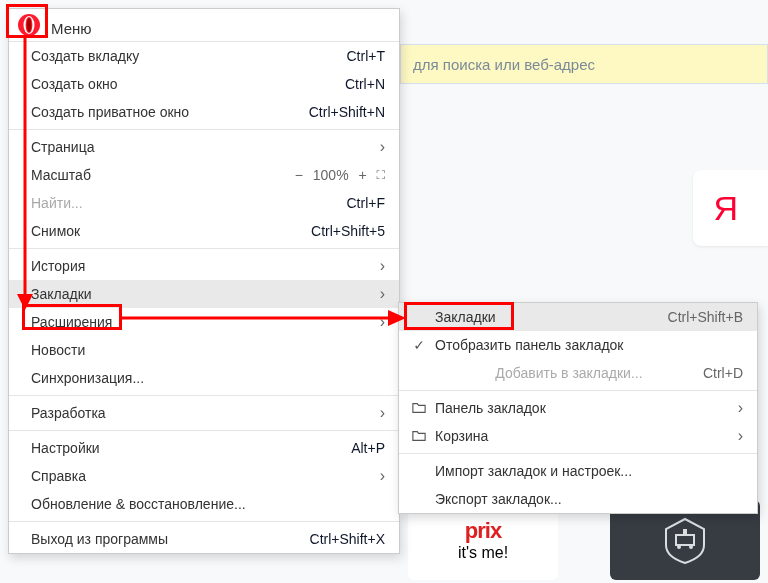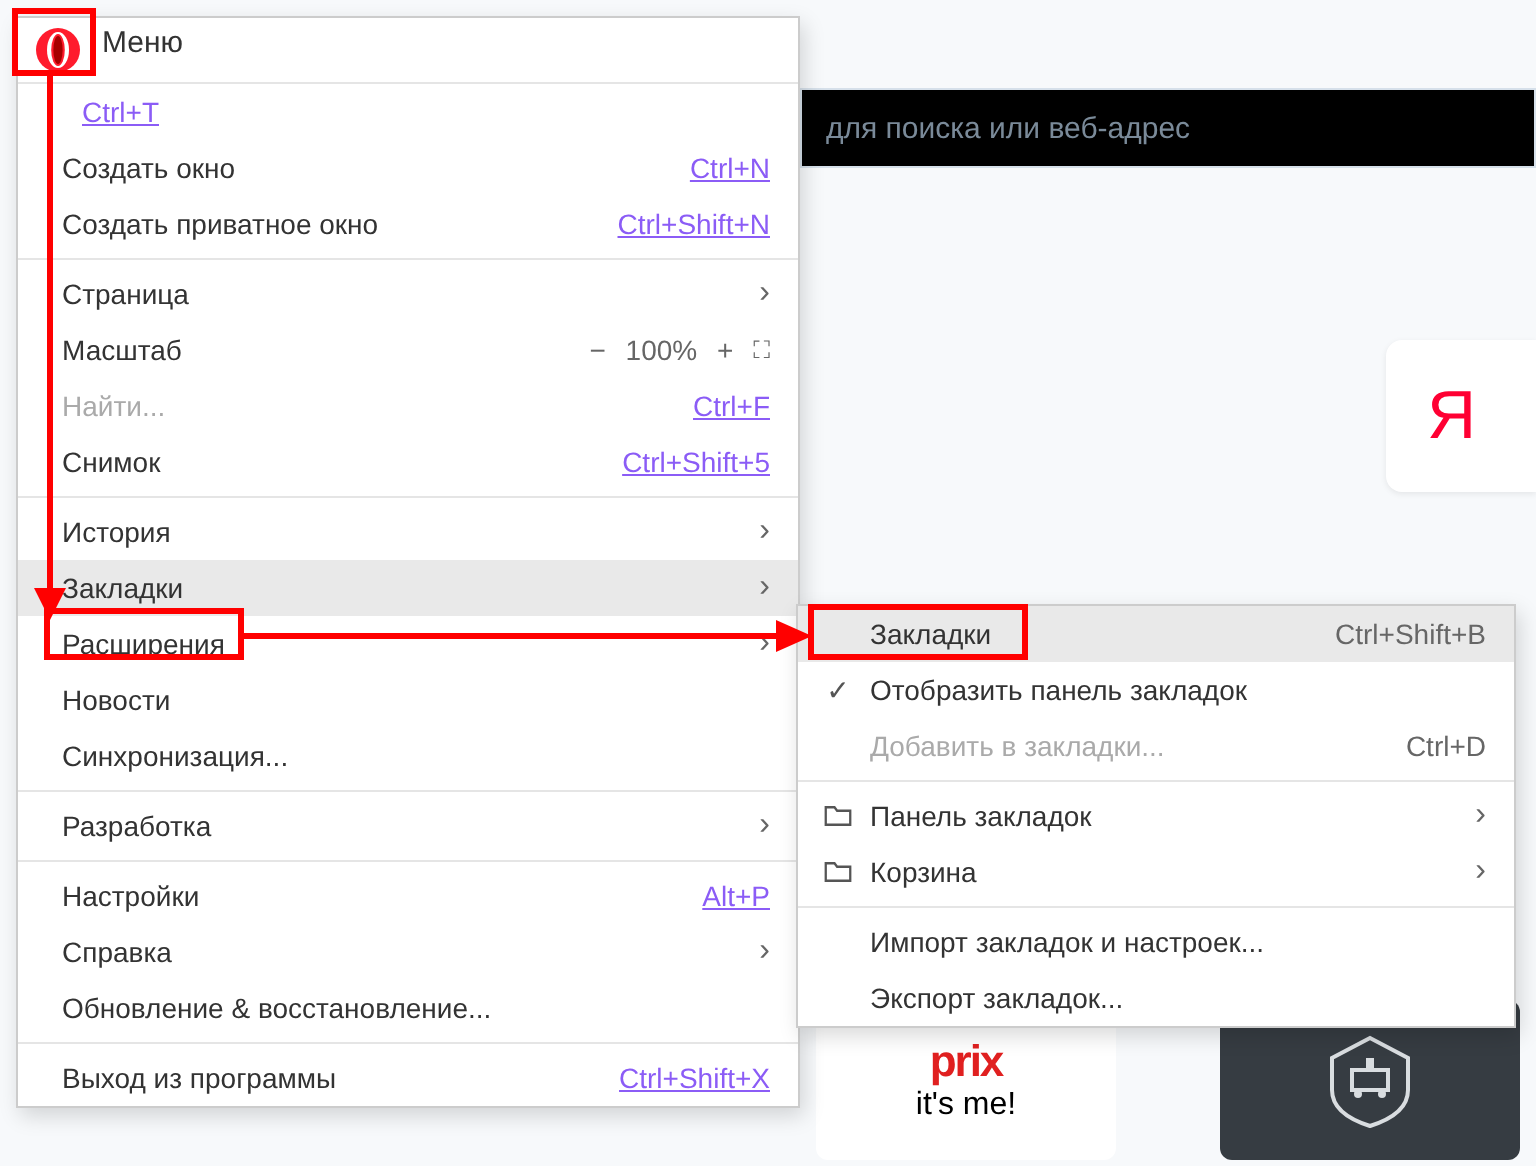--- a/index.html
+++ b/index.html
@@ -12,21 +12,21 @@
     height: 583px;
     overflow: hidden;
     position: relative;
   }
   .address-bar {
     position: absolute;
     top: 44px;
     left: 400px;
     right: 0;
     height: 40px;
-    background: #000000;
+    background: #fef9c3;
     border: 1px solid #d6e0ea;
     display: flex;
     align-items: center;
     padding-left: 12px;
     color: #7a8a99;
     font-size: 15px;
   }
   .yandex-widget {
     position: absolute;
     top: 170px;
@@ -69,42 +69,42 @@
     left: 8px;
     top: 8px;
     width: 392px;
     background: #fff;
     border: 1px solid #ccc;
     box-shadow: 2px 4px 10px rgba(0,0,0,0.15);
     z-index: 10;
   }
   .menu-header {
     display: flex;
-    align-items: flex-start;
+    align-items: flex-end;
     padding: 4px 8px 4px 8px;
     border-bottom: 1px solid #e5e5e5;
     gap: 10px;
   }
   .opera-logo {
     width: 24px; height: 24px;
   }
   .menu-title { font-size: 15px; color:#333; }
   .menu-item {
     display: flex;
     align-items: center;
     padding: 5px 14px 5px 22px;
     font-size: 14px;
     color: #333;
     cursor: default;
     min-height: 28px;
   }
   .menu-item.highlighted { background: #e9e9e9; }
   .menu-item.disabled { color: #aaa; align-items: center; }
   .menu-label { flex: 1; }
-  .menu-shortcut { color: #8b5cf6; font-size: 14px; margin-left: 10px; text-decoration: underline; }
+  .menu-shortcut { color: #0f172a; font-size: 14px; margin-left: 10px; }
   .menu-arrow { color:#666; margin-left: 10px; font-size:16px; line-height:1; }
   .menu-sep { height:1px; background:#e5e5e5; margin:3px 0; }
   .zoom-controls { display:flex; align-items:center; gap:6px; color:#666; }
   .zoom-btn { width:16px; text-align:center; }
   .fs-icon { font-size:12px; }
   
   
   .submenu {
     position: absolute;
     left: 398px;
@@ -118,21 +118,21 @@
   .sub-item {
     display: flex;
     align-items: center;
     padding: 5px 14px 5px 10px;
     font-size: 14px;
     color:#333;
     cursor:default;
     min-height:28px;
   }
   .sub-item.highlighted { background:#e9e9e9; }
-  .sub-item.disabled { color:#aaa; }
+  .sub-item.disabled { color:#aaa;text-align:center; }
   .sub-icon { width:20px; display:flex; align-items:center; justify-content:center; color:#555; }
   .sub-label { flex:1; margin-left:6px; }
   .sub-shortcut { color:#666; font-size:14px; }
   .sub-arrow { color:#666; margin-left:10px; font-size:16px; }
   .sub-sep { height:1px; background:#e5e5e5; margin:3px 0; }
 
   
   .annot { position:absolute; border:3px solid #ff0000; z-index:50; pointer-events:none; }
   .annot.logo { left:6px; top:4px; width:42px; height:34px; }
   .annot.bookmarks { left:22px; top:304px; width:100px; height:26px; }
@@ -169,20 +169,21 @@
     <svg class="opera-logo" viewBox="0 0 24 24">
       <ellipse cx="12" cy="12" rx="11" ry="11" fill="#ff1b2d"></ellipse>
       <ellipse cx="12" cy="12" rx="5.5" ry="9" fill="#fff"></ellipse>
       <ellipse cx="12" cy="12" rx="3.4" ry="8" fill="#ff1b2d"></ellipse>
       <ellipse cx="12" cy="12" rx="2.3" ry="7" fill="#a70000"></ellipse>
     </svg>
     <span class="menu-title">Меню</span>
   </div>
 
   <div class="menu-item">
+    <span class="menu-label">Создать вкладку</span>
     <span class="menu-shortcut">Ctrl+T</span>
   </div>
   <div class="menu-item">
     <span class="menu-label">Создать окно</span>
     <span class="menu-shortcut">Ctrl+N</span>
   </div>
   <div class="menu-item">
     <span class="menu-label">Создать приватное окно</span>
     <span class="menu-shortcut">Ctrl+Shift+N</span>
   </div>

